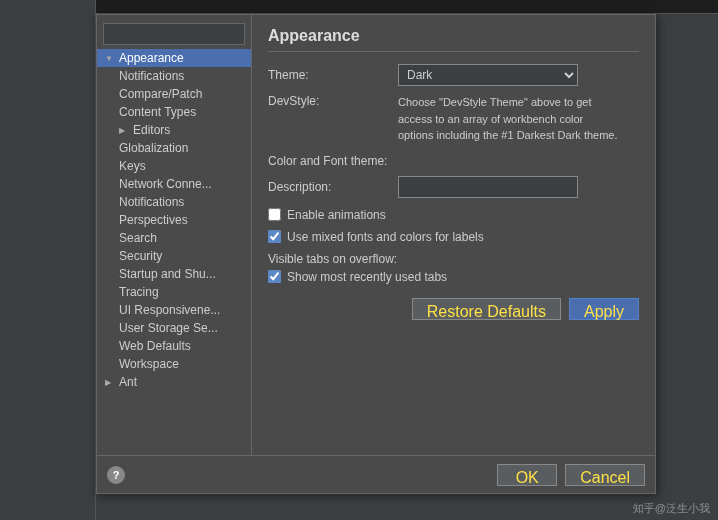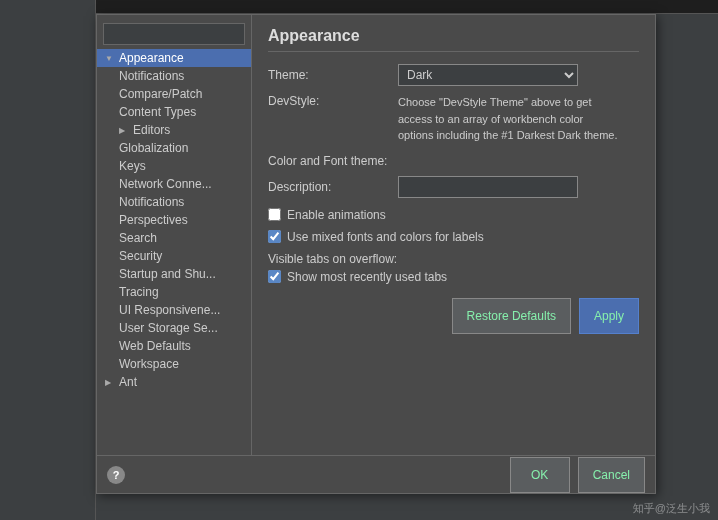--- a/index.html
+++ b/index.html
@@ -206,24 +206,24 @@
     .bottom-right {
       display: flex;
       gap: 8px;
       align-items: center;
     }
 
     .btn {
       padding: 4px 14px;
       background: #5a5d5f;
       border: 1px solid #888;
-      color: #86efac;
-      font-size: 12px;
+      color: #fde047;
+      font-size: 16px;
       cursor: pointer;
-      height: 36px;
+      height: 22px;
     }
     .btn.primary {
       background: #4b6eaf;
       border-color: #5580cc;
     }
 
     .help-icon {
       width: 18px;
       height: 18px;
       border-radius: 50%;

